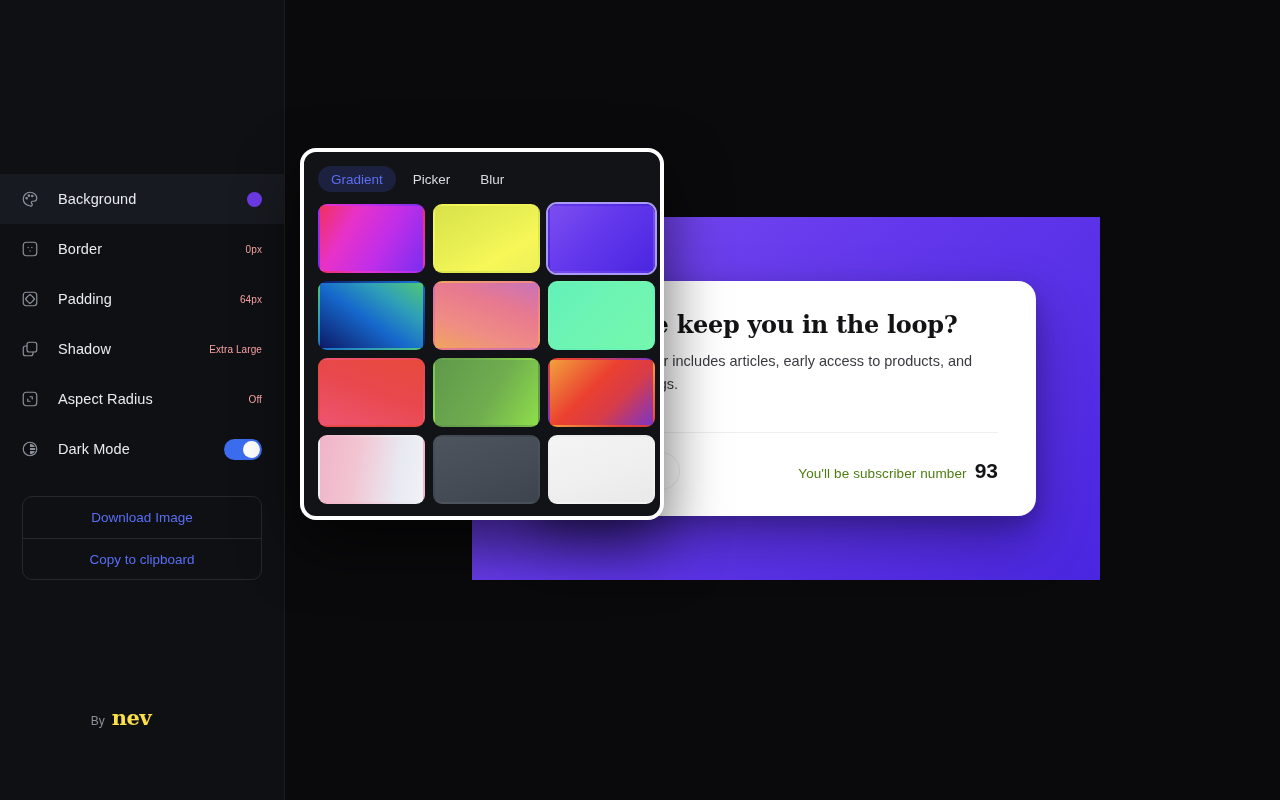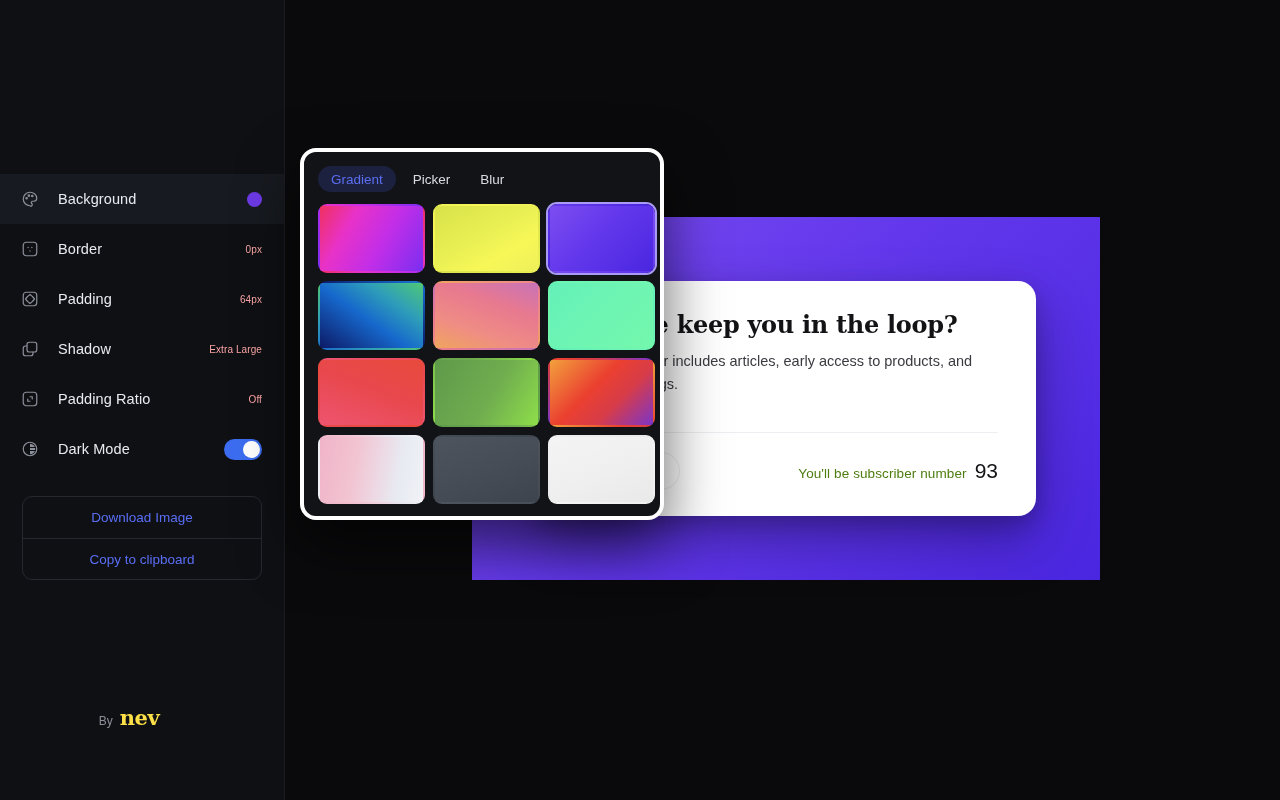--- a/index.html
+++ b/index.html
@@ -105,21 +105,21 @@
     cursor: pointer;
     background: transparent;
     border: none;
     width: 100%;
     font-family: inherit;
   }
   .action-btn + .action-btn { border-top: 1px solid #262830; }
 
   .credit {
     position: absolute;
-    left: 8px; top: 705px;
+    left: 0; top: 705px;
     width: 242px;
     display: flex;
     align-items: baseline;
     justify-content: center;
     gap: 7px;
   }
   .credit-by { font-size: 12px; color: #8c8f99; }
   .credit-name {
     font-family: "DejaVu Serif", serif;
     font-size: 21px;
@@ -214,21 +214,21 @@
     font-family: inherit;
     cursor: pointer;
   }
 
   .sub-count {
     display: flex;
     align-items: baseline;
     gap: 8px;
   }
   .sub-count-label { font-size: 13.5px; color: #4d7c0f; letter-spacing: .1px; }
-  .sub-count-num   { font-size: 21px; font-weight: 400; color: #131316; }
+  .sub-count-num   { font-size: 21px; font-weight: 700; color: #131316; }
 
   
   .popup {
     position: absolute;
     left: 300px; top: 148px;
     width: 364px;
     height: 372px;
     background: #121317;
     border: 4px solid #ffffff;
     border-radius: 16px;
@@ -334,21 +334,21 @@
       <span class="prop-value">Extra Large</span>
     </div>
 
     <div class="prop-row">
       <span class="prop-icon">
         <svg width="18" height="18" viewBox="0 0 24 24" fill="none" stroke="currentColor" stroke-width="1.6" stroke-linecap="round" stroke-linejoin="round">
           <rect x="3" y="3" width="18" height="18" rx="4"></rect>
           <path d="M15 9h-3m3 0v3M9 15h3m-3 0v-3"></path>
         </svg>
       </span>
-      <span class="prop-label">Padding Ratio</span>
+      <span class="prop-label">Aspect Radius</span>
       <span class="prop-value">Off</span>
     </div>
 
     <div class="prop-row">
       <span class="prop-icon">
         <svg width="18" height="18" viewBox="0 0 24 24" fill="none" stroke="currentColor" stroke-width="1.6">
           <circle cx="12" cy="12" r="9"></circle>
           <path d="M12 5a7 7 0 0 1 0 14z" fill="currentColor" stroke="none"></path>
           <path d="M4 10h16M4 14h16" stroke="#0f1014" stroke-width="1.4"></path>
         </svg>

